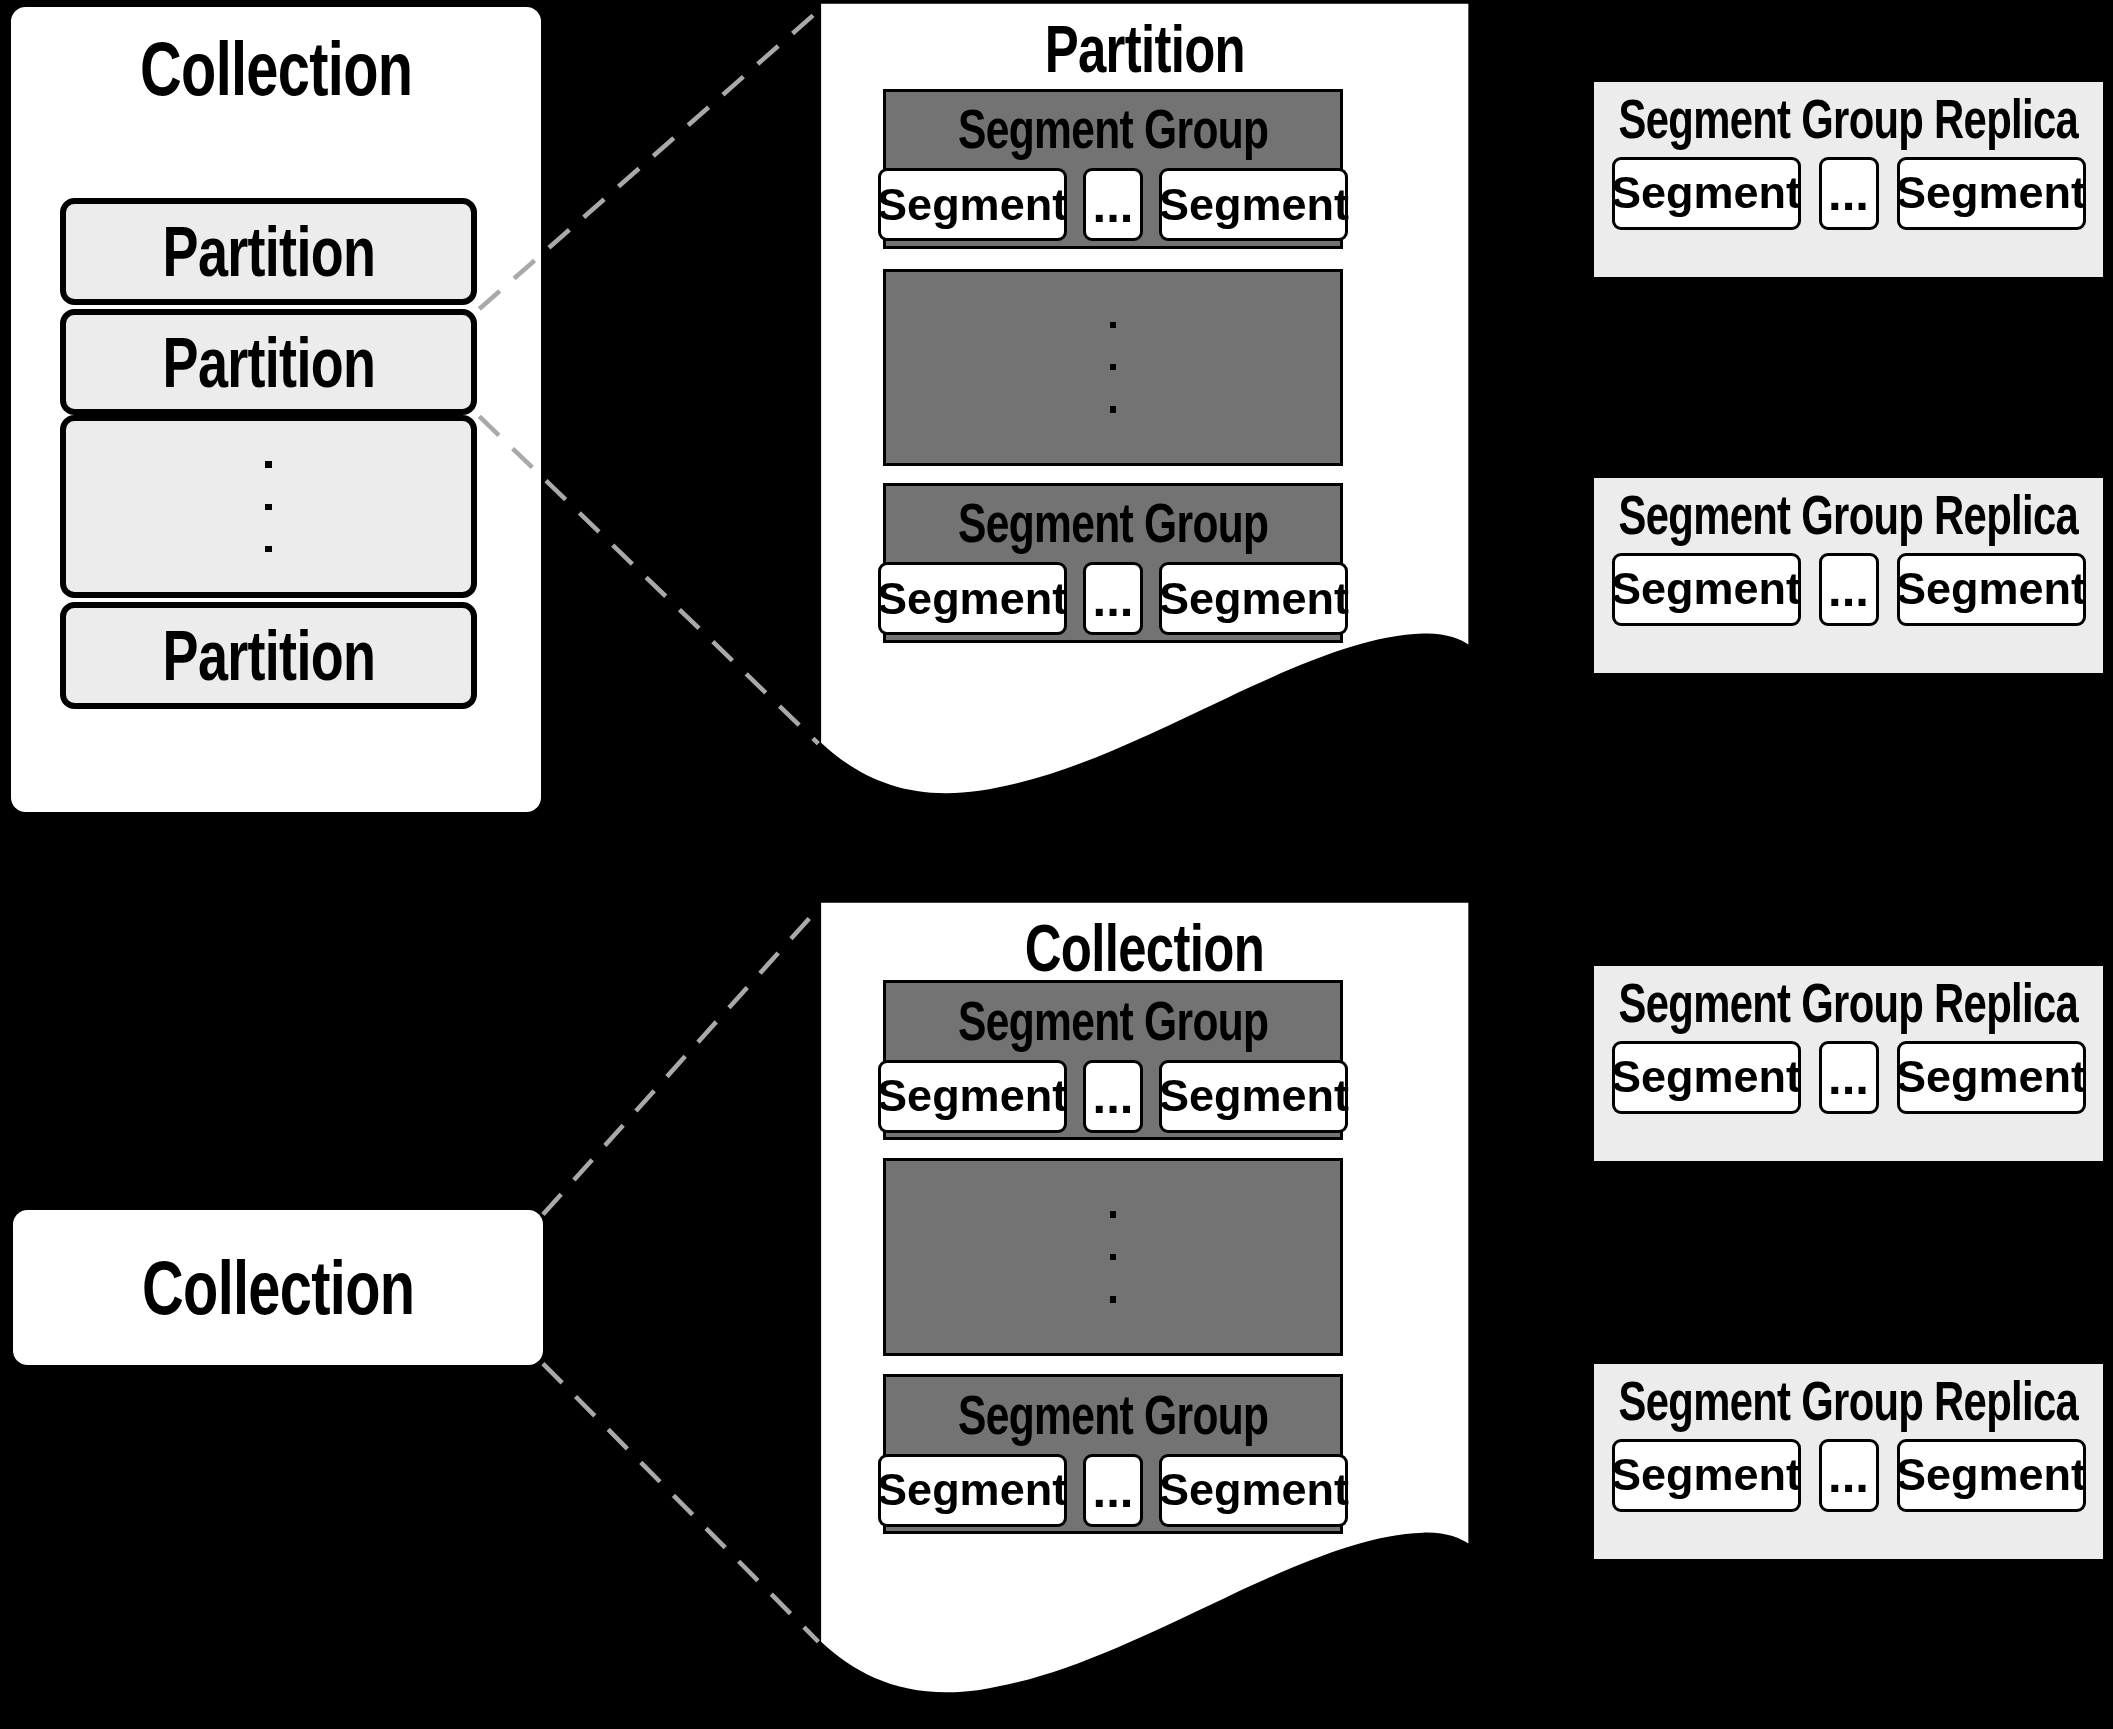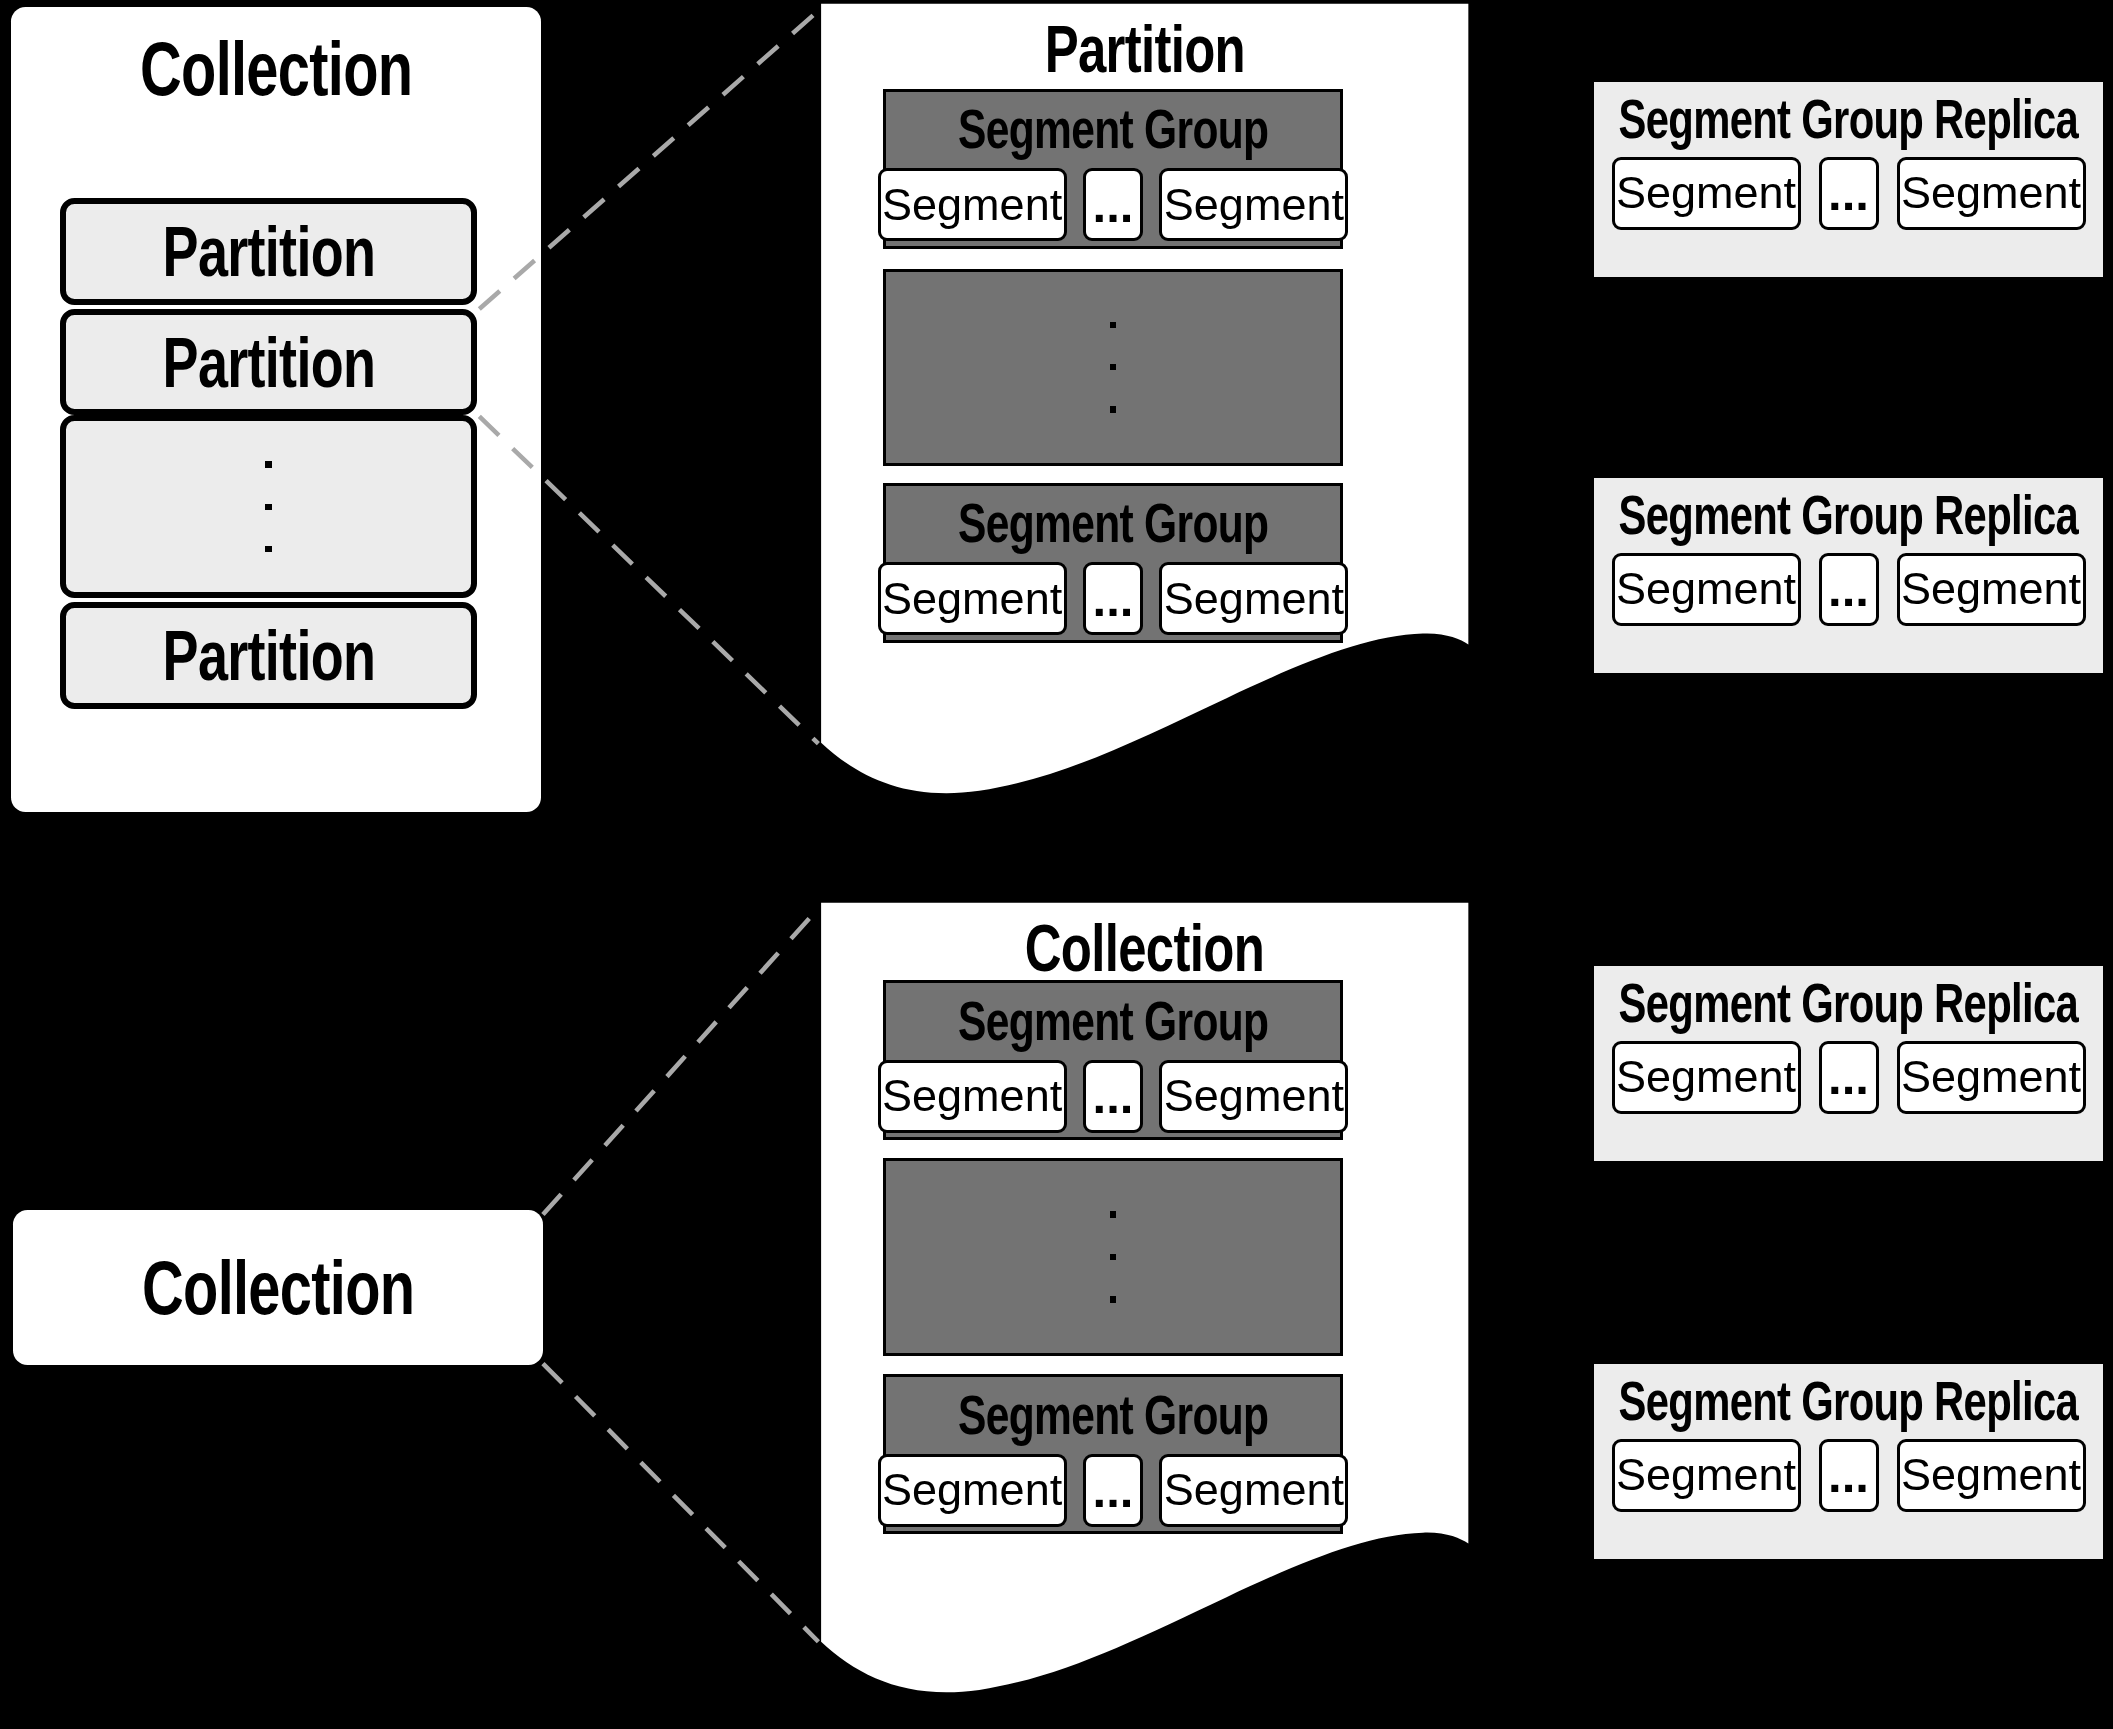--- a/index.html
+++ b/index.html
@@ -74,21 +74,21 @@
   .pbottom .sg.g1 { top: 77px; height: 160px; }
   .pbottom .sg.gd { top: 255px; height: 198px; }
   .pbottom .sg.g2 { top: 471px; height: 160px; }
   .sg-header { margin-top: 5.5px; font-size: 56px; line-height: 64px; }
   .sg-row { display: flex; gap: 16.4px; margin-top: 7.3px; }
   .seg {
     box-sizing: border-box;
     width: 189px; height: 73px;
     background: #fff; border: 3.6px solid #000; border-radius: 9px;
     display: flex; align-items: center; justify-content: center;
-    font-size: 45px; font-weight: 400;
+    font-size: 45px; font-weight: 700;
   }
   .seg.mini { width: 60px; font-weight: 700; font-size: 49px; }
   .sg.gd { justify-content: center; }
 
   
   .replica {
     position: absolute; z-index: 1;
     left: 1594px; width: 509px; height: 195px;
     box-sizing: border-box; padding-top: 5.5px;
     background: #ececec;

